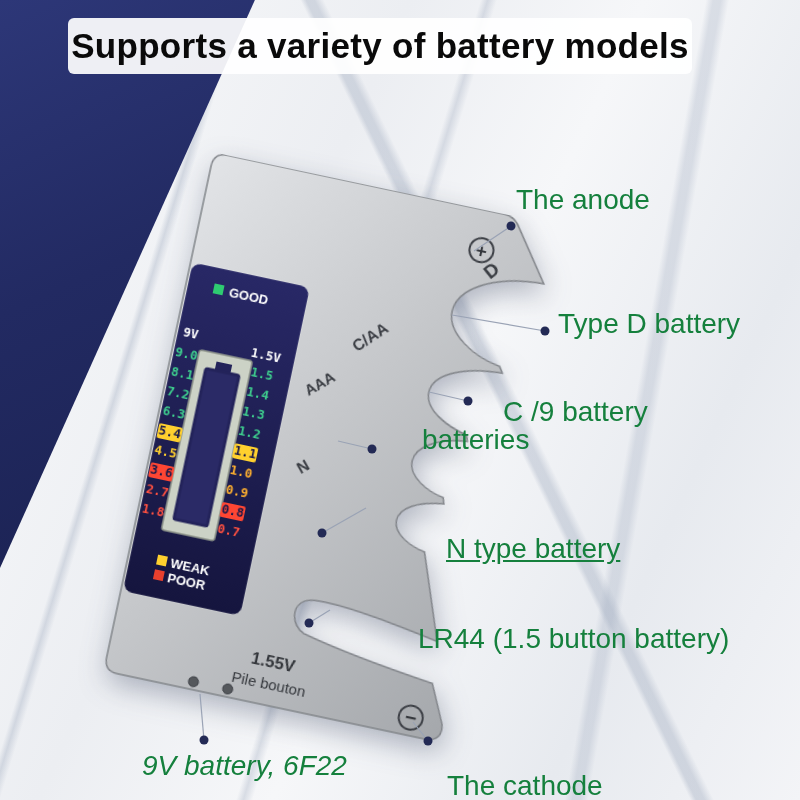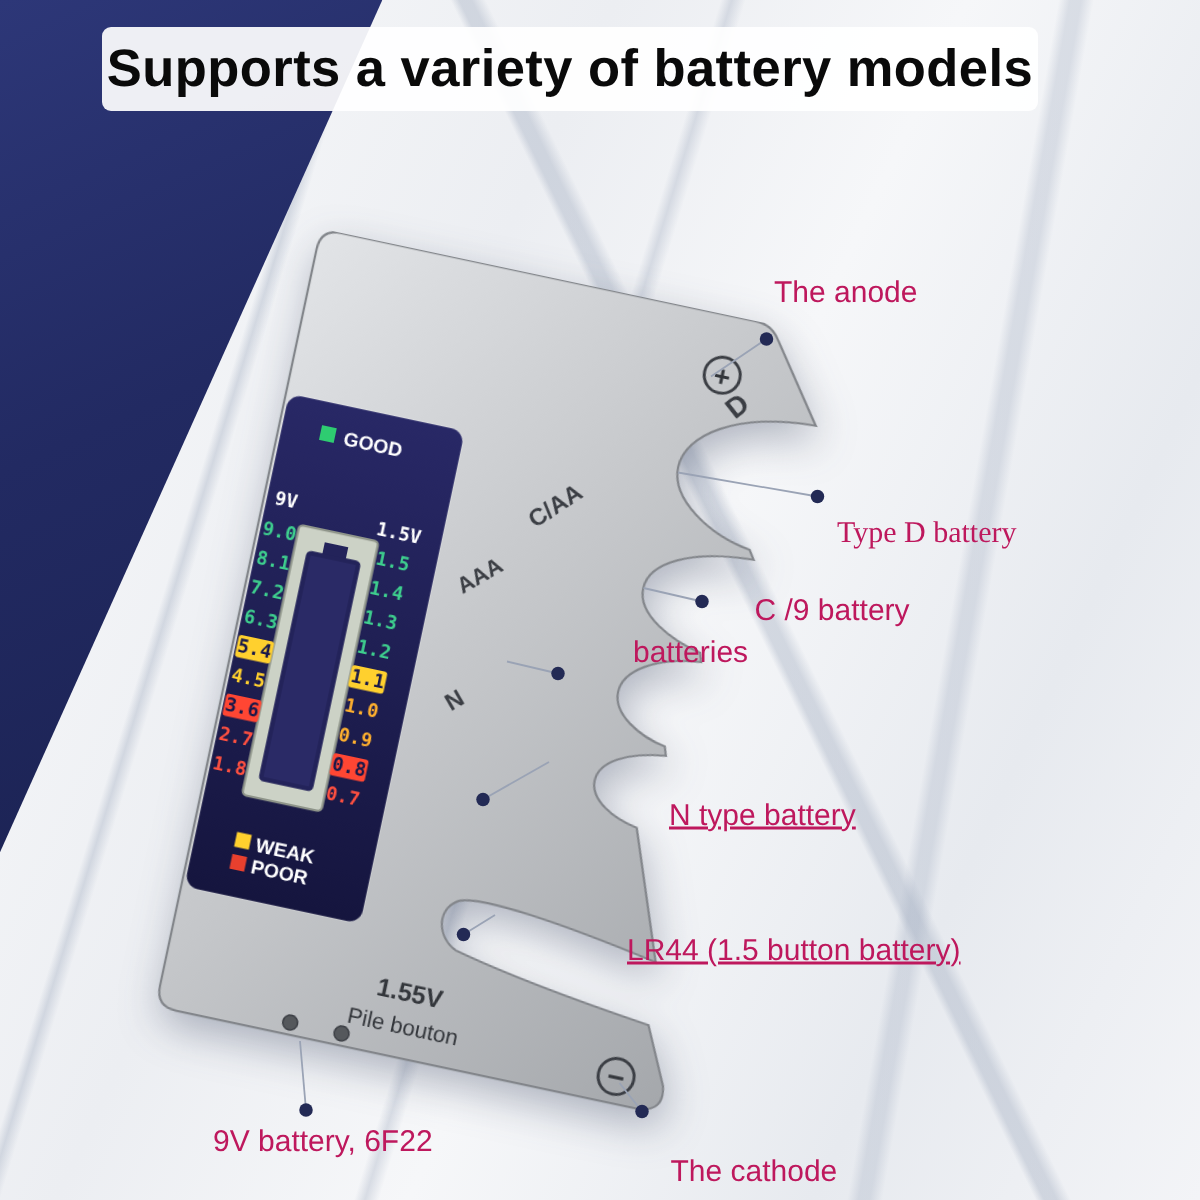--- a/index.html
+++ b/index.html
@@ -25,21 +25,21 @@
   }
   .title-strip h1{
     margin:0;font-size:35px;font-weight:bold;color:#0a0a0a;letter-spacing:.3px;white-space:nowrap;
   }
   .device{
     position:absolute;left:212px;top:152px;width:380px;height:560px;z-index:3;
     transform:rotate(12deg);transform-origin:0 0;
   }
   .device svg{filter:drop-shadow(4px 10px 14px rgba(50,60,90,.35));}
   .callout-overlay{position:absolute;left:0;top:0;width:800px;height:800px;z-index:4;pointer-events:none;}
-  .callout{position:absolute;z-index:6;font-size:20px;color:#be185d;white-space:nowrap;}
+  .callout{position:absolute;z-index:6;font-size:28px;color:#15803d;white-space:nowrap;}
   
   text{font-family:"DejaVu Sans Mono",monospace;}
   .lcdval{font-size:12.5px;font-weight:bold;text-anchor:middle;}
   .lcdhead{font-size:12.5px;font-weight:bold;fill:#ffffff;text-anchor:middle;}
   .statustxt{font-size:13px;font-weight:bold;fill:#ffffff;font-family:"Liberation Sans",sans-serif;}
   .slotlbl{font-family:"Liberation Sans",sans-serif;fill:#3b3e44;font-weight:bold;text-anchor:middle;}
   .bodytxt{font-family:"Liberation Sans",sans-serif;fill:#34373c;text-anchor:middle;}
   .valg{fill:#3ecf8e;} .valy{fill:#ffd02e;} .valo{fill:#ffb02e;} .valr{fill:#ff5040;} .valbox{fill:#18184a;}
 </style>
 </head>
@@ -155,19 +155,19 @@
     <circle cx="468" cy="401" r="4.5"></circle>
     <circle cx="372" cy="449" r="4.5"></circle>
     <circle cx="322" cy="533" r="4.5"></circle>
     <circle cx="309" cy="623" r="4.5"></circle>
     <circle cx="204" cy="740" r="4.5"></circle>
     <circle cx="428" cy="741" r="4.5"></circle>
   </g>
 </svg>
 
 <div class="callout" style="left:516px;top:184px;">The anode</div>
-<div class="callout" style="left:558px;top:344px;font-family:Liberation Serif, serif;">Type D battery</div>
+<div class="callout" style="left:558px;top:308px;">Type D battery</div>
 <div class="callout" style="left:503px;top:396px;">C /9 battery</div>
 <div class="callout" style="left:422px;top:424px;">batteries</div>
 <div class="callout" style="left:446px;top:533px;text-decoration:underline;">N type battery</div>
-<div class="callout" style="left:418px;top:623px;text-decoration:underline;">LR44 (1.5 button battery)</div>
-<div class="callout" style="left:142px;top:750px;">9V battery, 6F22</div>
+<div class="callout" style="left:418px;top:623px;">LR44 (1.5 button battery)</div>
+<div class="callout" style="left:142px;top:750px;font-style:italic;">9V battery, 6F22</div>
 <div class="callout" style="left:447px;top:770px;">The cathode</div>
 
 </body></html>

